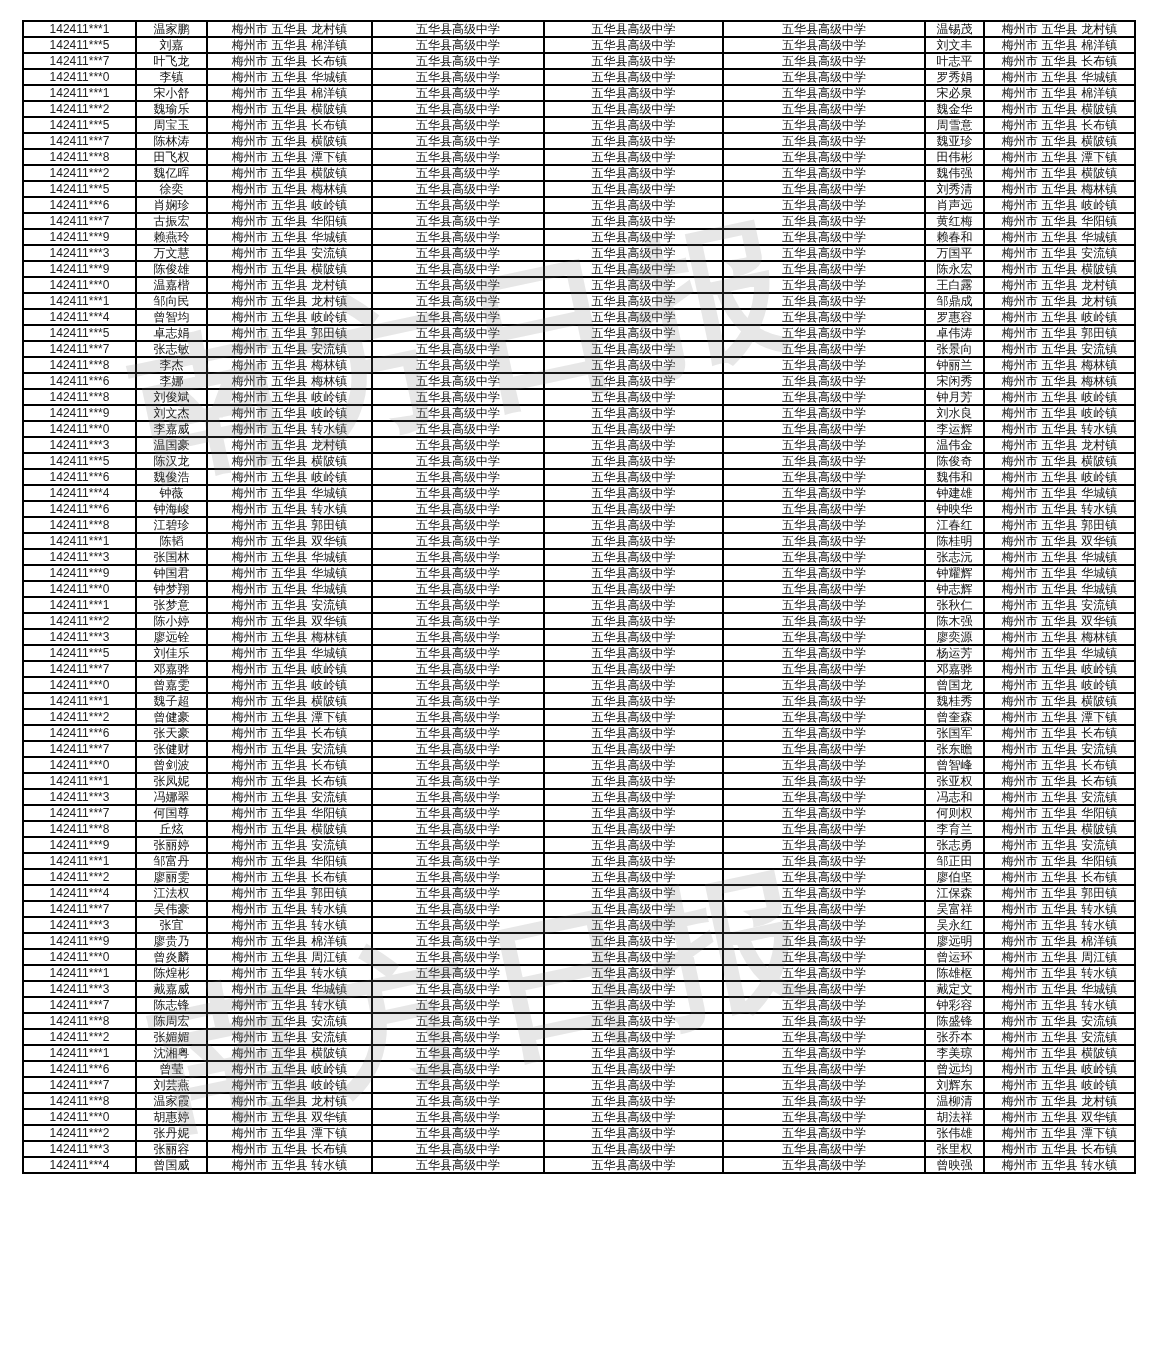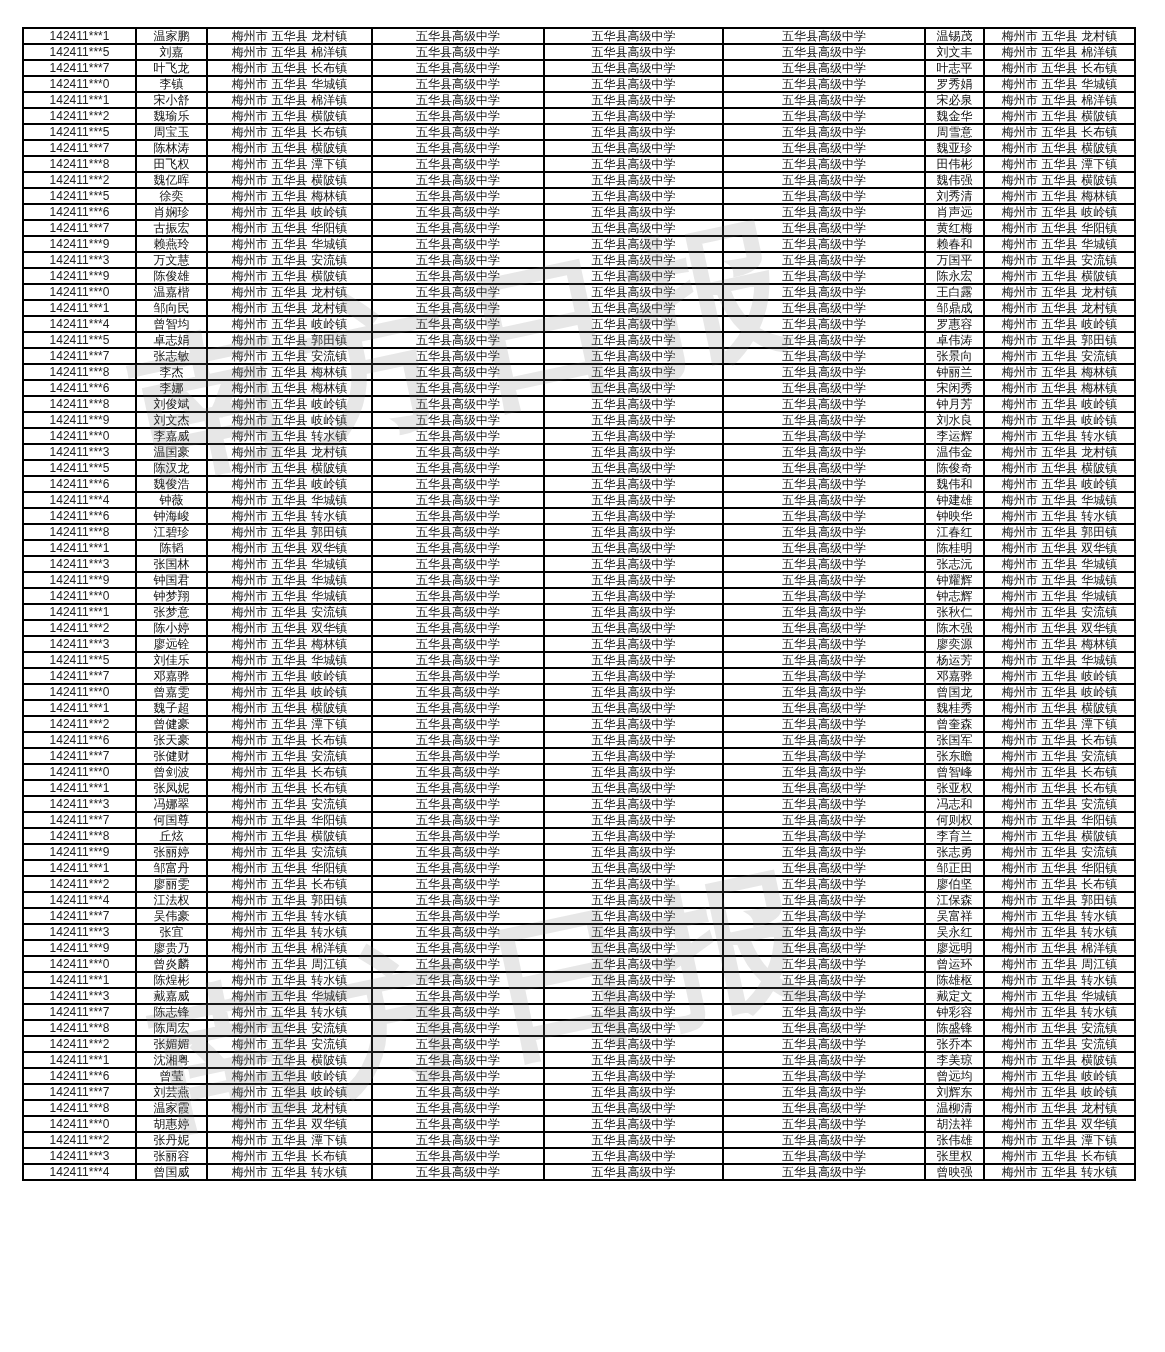--- a/index.html
+++ b/index.html
@@ -1,19 +1,19 @@
 <!DOCTYPE html>
 <html><head>
 <meta charset="utf-8">
 <style>
   html, body { margin:0; padding:0; background:#ffffff; }
   body { width:1165px; height:1352px; position:relative; overflow:hidden;
          font-family:"DejaVu Sans", "Liberation Sans", sans-serif; color:#111; }
   #sheet { position:absolute; left:22px; top:20px; border-collapse:collapse;
-           table-layout:fixed; border:2px solid #000;margin-top:7px; }
+           table-layout:fixed; border:2px solid #000; }
   #sheet td { border:2px solid #000; height:14px; padding:0; font-size:12px;
               line-height:14px; text-align:center; white-space:nowrap; overflow:hidden; }
   #sheet td.id { font-family:"Liberation Sans", sans-serif; font-size:12px; color:#222; }
   .wm { position:absolute; pointer-events:none; color:rgba(120,120,120,0.18);
         font-size:150px; font-weight:bold; font-family:"DejaVu Sans", sans-serif;
         transform:rotate(-12deg); letter-spacing:20px; white-space:nowrap; }
 </style>
 </head>
 <body>
 

